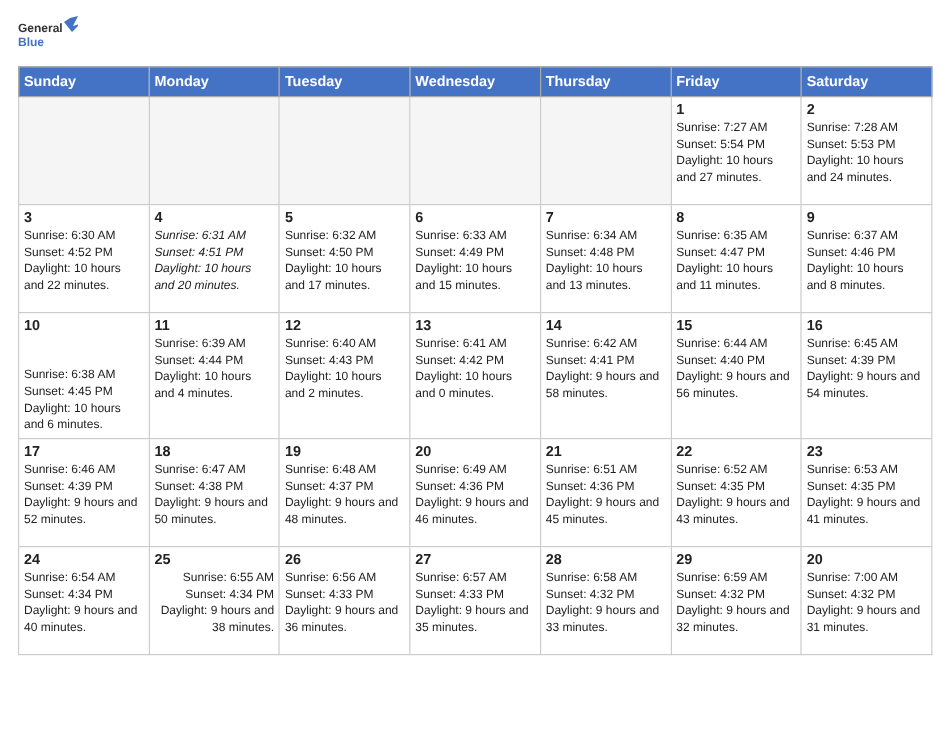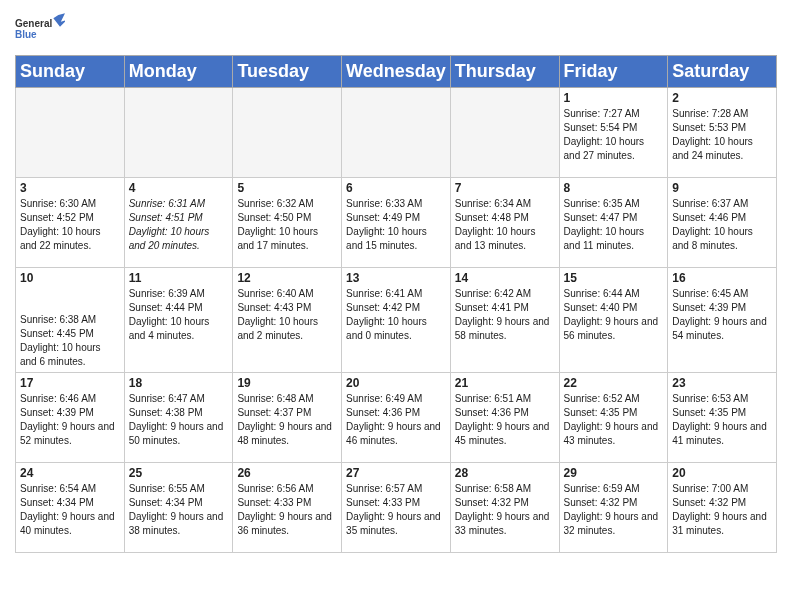--- a/index.html
+++ b/index.html
@@ -34,21 +34,21 @@
       color: #444;
     }
     table {
       width: 100%;
       border-collapse: collapse;
       table-layout: fixed;
     }
     th {
       background-color: #4472C4;
       color: #fff;
-      font-size: 18px;
+      font-size: 12px;
       font-weight: bold;
       padding: 5px 4px;
       text-align: left;
       border: 1px solid #aaa;
     }
     td {
       border: 1px solid #ccc;
       vertical-align: top;
       padding: 3px 4px;
       font-size: 10px;
@@ -254,21 +254,21 @@
       </tr>
       <tr>
         <td class="filled">
           <span class="day-number">24</span>
           <div class="day-info" style="white-space: pre-line;">Sunrise: 6:54 AM
 Sunset: 4:34 PM
 Daylight: 9 hours and 40 minutes.</div>
         </td>
         <td class="filled">
           <span class="day-number">25</span>
-          <div class="day-info" style="white-space: pre-line;">Sunrise: 6:55 AM
+          <div class="day-info" style="white-space: pre-line; text-align: right;">Sunrise: 6:55 AM
 Sunset: 4:34 PM
 Daylight: 9 hours and 38 minutes.</div>
         </td>
         <td class="filled">
           <span class="day-number">26</span>
           <div class="day-info" style="white-space: pre-line;">Sunrise: 6:56 AM
 Sunset: 4:33 PM
 Daylight: 9 hours and 36 minutes.</div>
         </td>
         <td class="filled">

